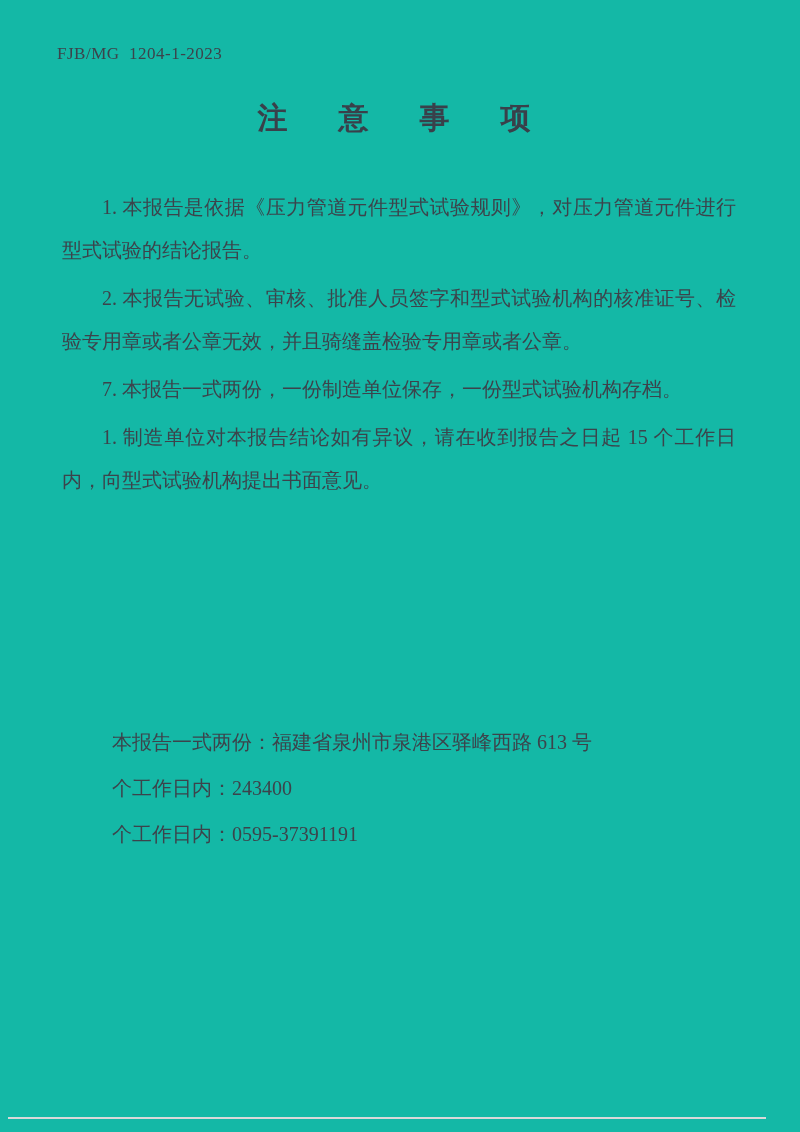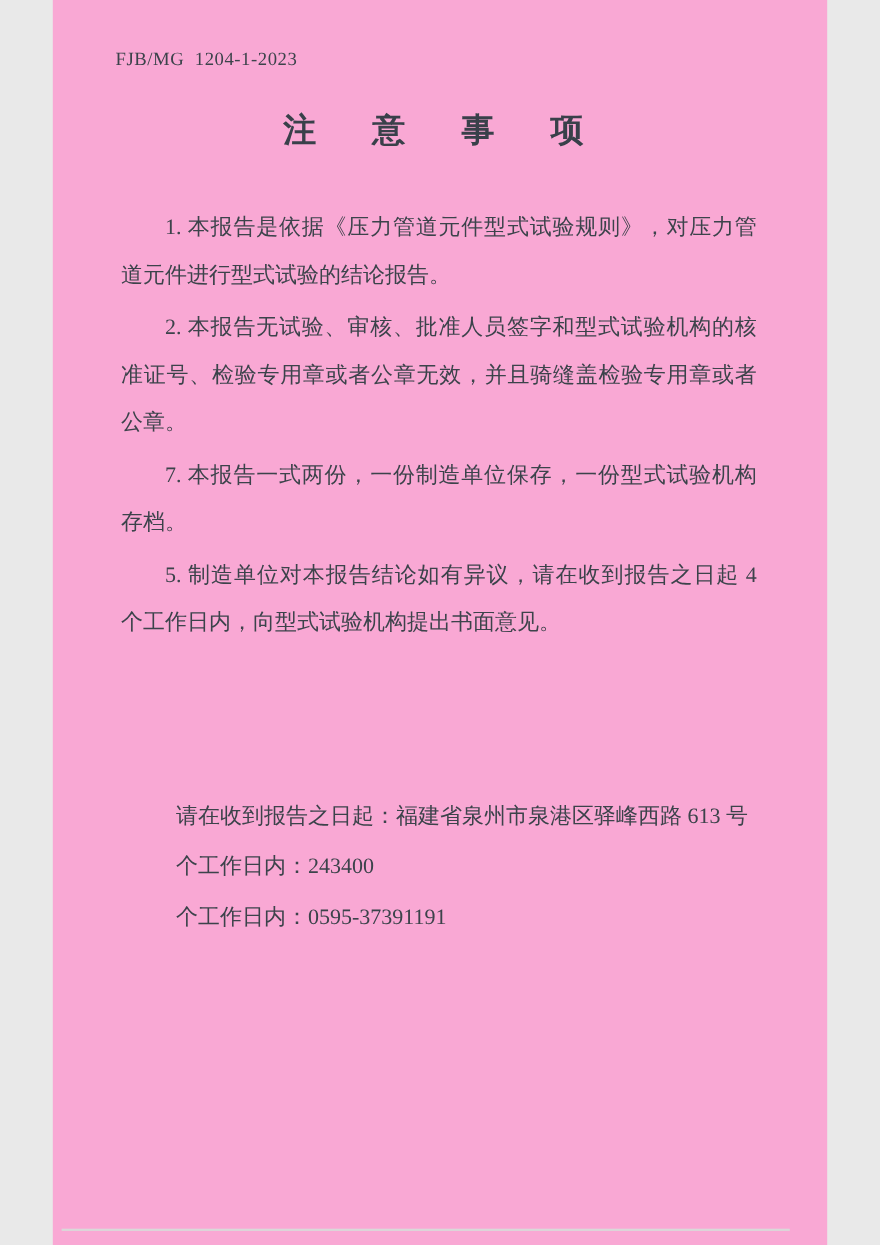--- a/index.html
+++ b/index.html
@@ -2,24 +2,24 @@
 <html lang="zh"><head>
 <meta charset="utf-8">
 <style>
   html, body {
     margin: 0;
     padding: 0;
     background: #e9e9e9;
   }
   .page {
     position: relative;
-    width: 704px;
+    width: 800px;
     height: 1132px;
     margin: 0 auto;
-    background: #f9a8d4;
+    background: #14b8a6;
     overflow: hidden;
     font-family: "Liberation Serif", "DejaVu Serif", serif;
     color: #3c434b;
   }
   .doc-code {
     position: absolute;
     top: 44px;
     left: 57px;
     font-size: 17px;
     letter-spacing: 0.5px;
@@ -76,24 +76,24 @@
 <div class="page">
 
   <div class="doc-code">FJB/MG  1204-1-2023</div>
 
   <h1 class="doc-title">注  意  事  项</h1>
 
   <div class="notes">
     <p>1. 本报告是依据《压力管道元件型式试验规则》，对压力管道元件进行型式试验的结论报告。</p>
     <p>2. 本报告无试验、审核、批准人员签字和型式试验机构的核准证号、检验专用章或者公章无效，并且骑缝盖检验专用章或者公章。</p>
     <p>7. 本报告一式两份，一份制造单位保存，一份型式试验机构存档。</p>
-    <p>5. 制造单位对本报告结论如有异议，请在收到报告之日起 4 个工作日内，向型式试验机构提出书面意见。</p>
+    <p>1. 制造单位对本报告结论如有异议，请在收到报告之日起 15 个工作日内，向型式试验机构提出书面意见。</p>
   </div>
 
   <div class="contact">
-    <div class="line"><span>请在收到报告之日起：</span><span>福建省泉州市泉港区驿峰西路 613 号</span></div>
+    <div class="line"><span>本报告一式两份：</span><span>福建省泉州市泉港区驿峰西路 613 号</span></div>
     <div class="line"><span>个工作日内：</span><span>243400</span></div>
     <div class="line"><span>个工作日内：</span><span>0595-37391191</span></div>
   </div>
 
   <div class="page-bottom-edge"></div>
 
 </div>
 
 </body></html>

